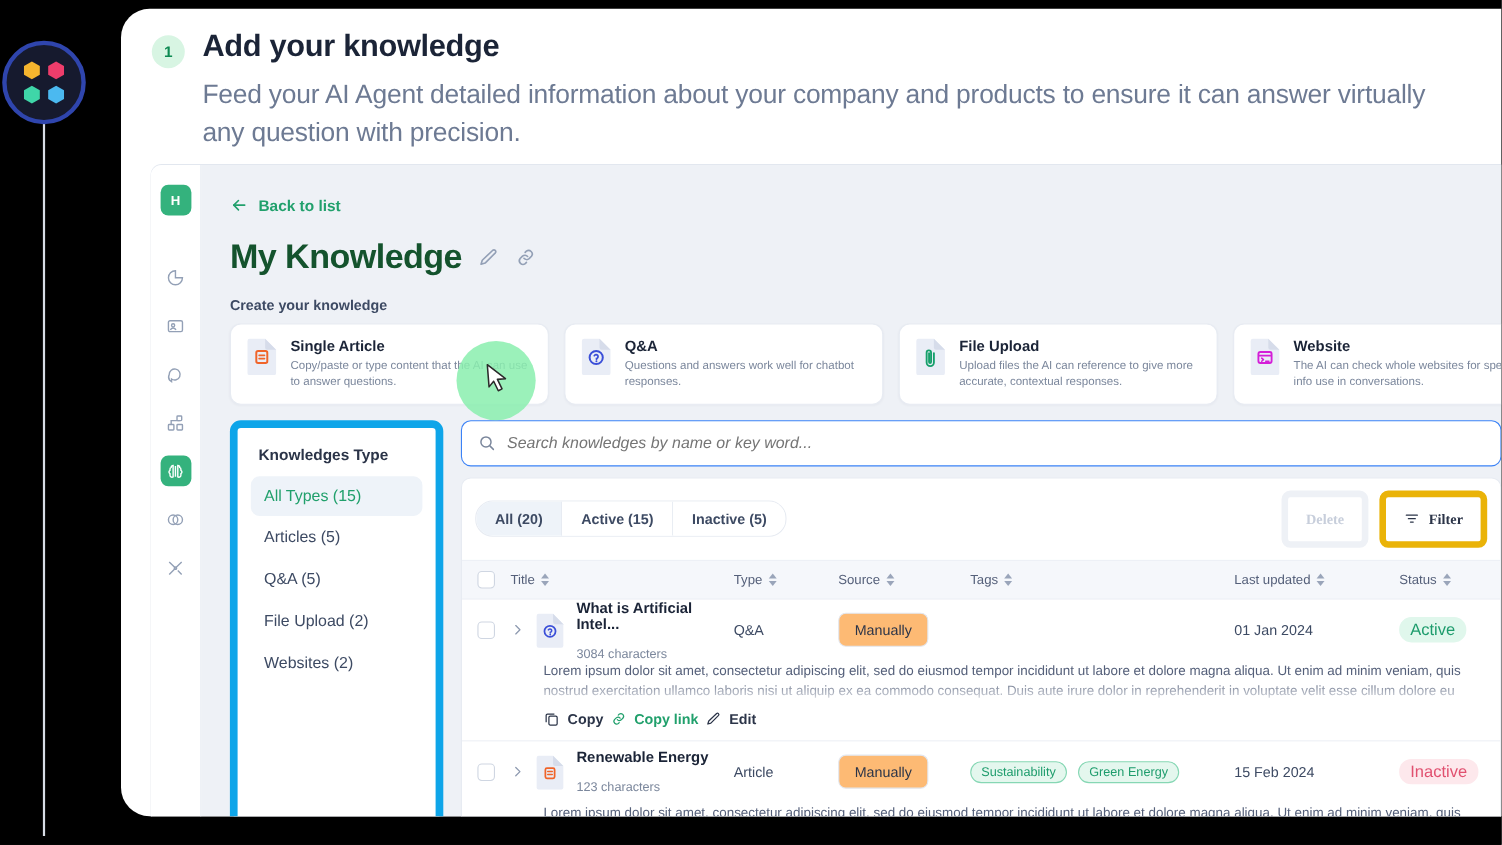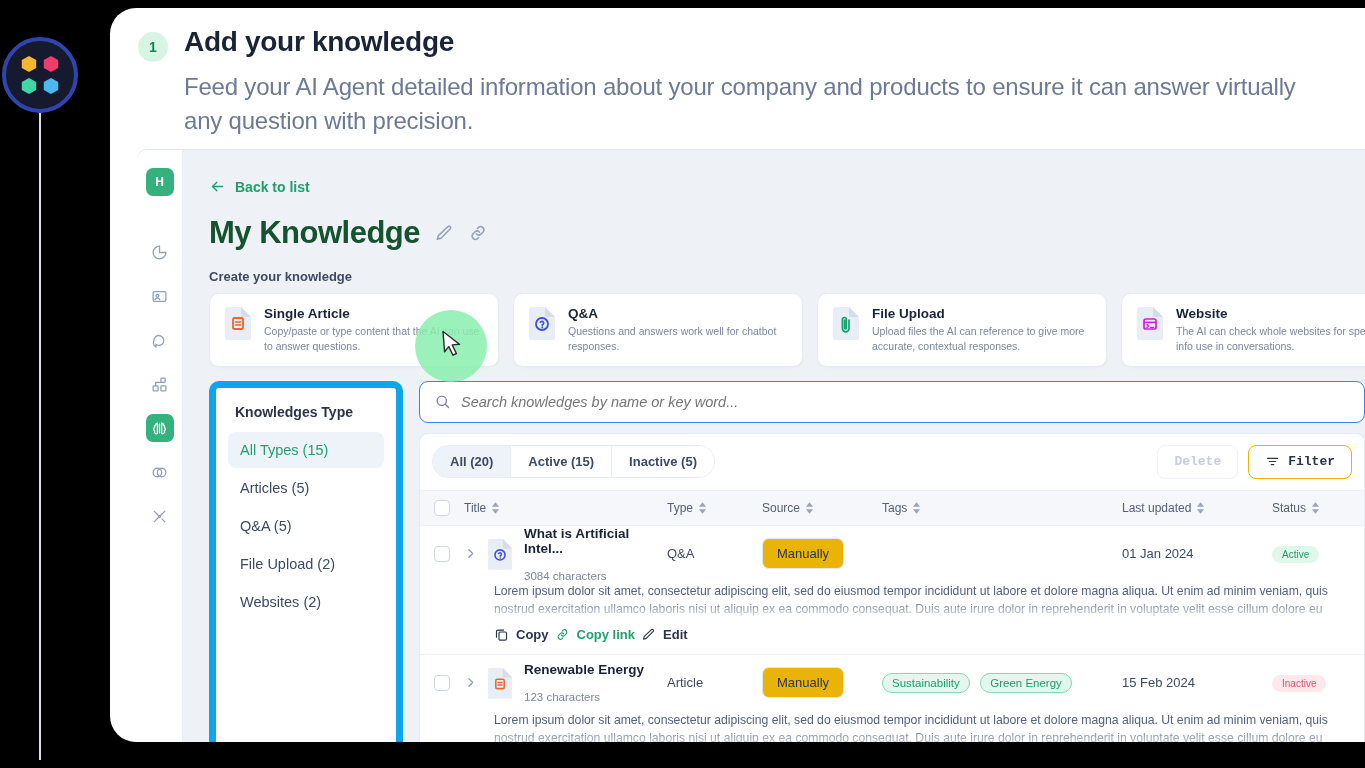--- a/index.html
+++ b/index.html
@@ -143,24 +143,24 @@
   .tbar { display: flex; align-items: center; padding: 11px 12px; gap: 10px; }
   .segs { display: flex; border: 1px solid #e7ebf2; border-radius: 16px; overflow: hidden; }
   .seg {
     padding: 8px 17px; font-size: 13px; font-weight: 700; color: #3d4a63;
     background: #fff; border-right: 1px solid #e7ebf2; cursor: pointer;
   }
   .seg:last-child { border-right: 0; }
   .seg.on { background: #eef3f9; }
   .tbar-sp { flex: 1; }
   .btn {
-    height: 34px; padding: 0 16px; border-radius: 8px; border: 1px solid #eab308;
+    height: 52px; padding: 0 16px; border-radius: 8px; border: 6px solid #eab308;
     background: #fff; font-size: 13px; font-weight: 700; color: #2b3448;
     display: inline-flex; align-items: center; gap: 8px; cursor: pointer;
-    font-family: Liberation Mono, monospace;
+    font-family: Liberation Serif, serif;
   }
   .btn.dis { color: #c7cedb; border-color: #eef1f6; cursor: default; }
   .btn svg { width: 15px; height: 15px; }
 
   
   .thead {
     display: flex; align-items: center; background: #f5f7fb;
     border-top: 1px solid #edf0f6; border-bottom: 1px solid #edf0f6;
     height: 36px; padding: 0 14px; font-size: 12px; color: #55607a; font-weight: 400;
   }
@@ -183,27 +183,27 @@
   .row-main { display: flex; align-items: center; height: 56px; }
   .chev { width: 22px; flex: 0 0 22px; color: #8e9ab0; display: flex; align-items: center; cursor: pointer; }
   .chev svg { width: 13px; height: 13px; }
   .doc-ico { width: 28px; height: 32px; flex: 0 0 28px; margin-right: 10px; }
   .doc-ico svg { width: 28px; height: 32px; display: block; }
   .rt-name { font-size: 13.5px; font-weight: 700; color: #1b2437; }
   .rt-sub { font-size: 11.5px; color: #7b879c; margin-top: 14px; }
   .cell-txt { font-size: 13px; color: #3d4a63; }
   .pill-src {
     display: inline-block; border: 1px solid #e2e7f0; border-radius: 7px;
-    padding: 7px 14px; font-size: 13px; color: #2b3448; background: #eab308; font-weight: 400;
+    padding: 7px 14px; font-size: 13px; color: #2b3448; background: #fdba74; font-weight: 400;
   }
   .tag {
     display: inline-block; border: 1px solid #86d7b4; background: #e4f7ee;
     color: #1d9c6c; border-radius: 11px; padding: 3px 9px; font-size: 11.5px; margin-right: 6px;
   }
-  .badge { border-radius: 11px; padding: 3px 10px; font-size: 10px; display: inline-block; }
+  .badge { border-radius: 11px; padding: 3px 10px; font-size: 15px; display: inline-block; }
   .badge.active { background: #e0f7ec; color: #1d9c6c; }
   .badge.inactive { background: #fde8ec; color: #e1506f; }
 
   .row-desc {
     font-size: 12.2px; line-height: 1.5; color: #55607a;
     padding: 0 0 0 60px; max-height: 36px; overflow: hidden;
     -webkit-mask-image: linear-gradient(to bottom, #000 45%, rgba(0,0,0,.18) 100%);
             mask-image: linear-gradient(to bottom, #000 45%, rgba(0,0,0,.18) 100%);
   }
   .row-acts { display: flex; gap: 6px; padding: 9px 0 12px 60px; }

